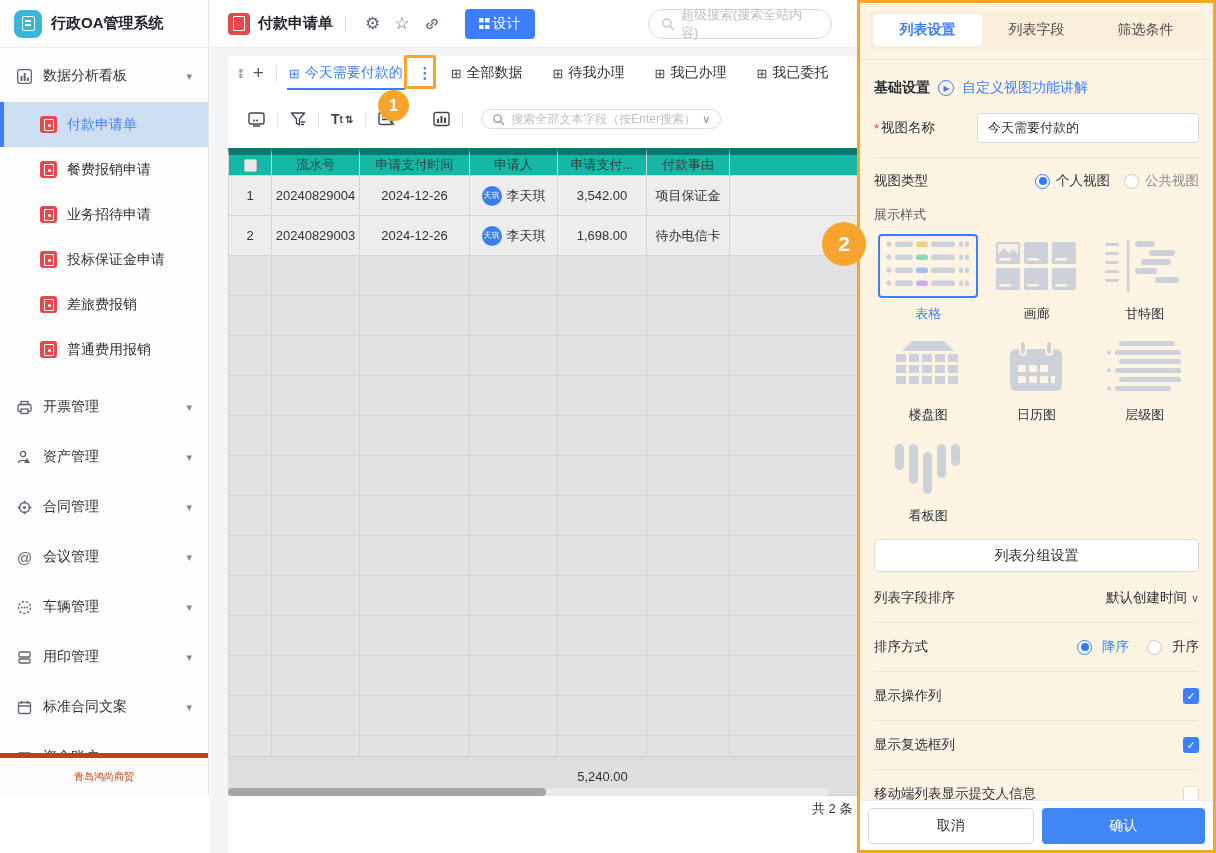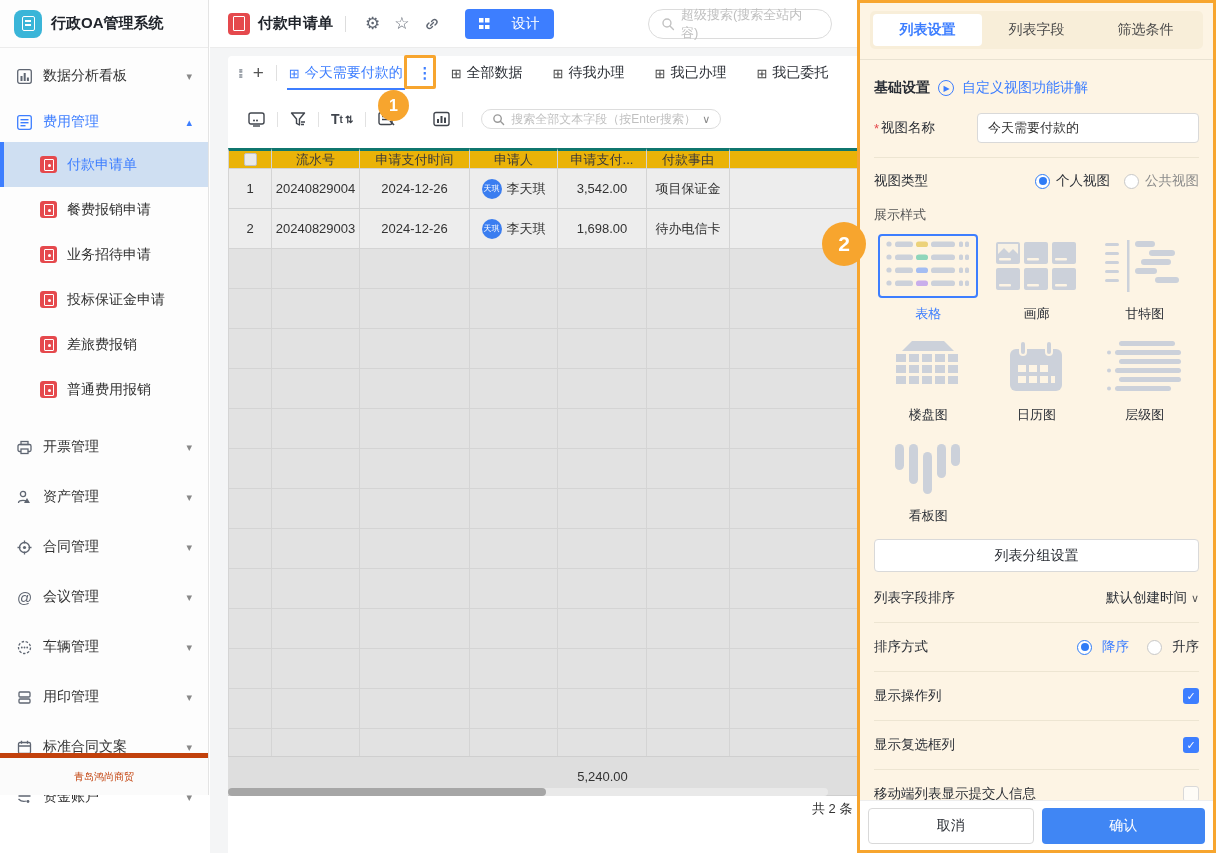--- a/index.html
+++ b/index.html
@@ -25,21 +25,21 @@
   .sb-company { position:absolute; left:0; right:0; bottom:0; height:42px; border-top:5px solid #c2410c; background:#fbfbfb; display:flex; align-items:center; justify-content:center; font-size:10px; color:#c2410c; }
   .gap8 { height:6px; }
 
   
   .topbar { position:absolute; left:210px; top:0; right:0; height:48px; background:#fff; border-bottom:1px solid #ececec; display:flex; align-items:center; padding-left:18px; z-index:2; }
   .page-ico { width:22px; height:22px; border-radius:4px; background:#e5494d; margin-right:8px; display:flex; align-items:center; justify-content:center; position:relative; }
   .page-ico::before { content:""; width:10px; height:13px; border:1.6px solid #fff; border-radius:1px; }
   .page-title { font-size:15px; font-weight:bold; color:#20242b; }
   .vdiv { width:1px; height:16px; background:#ddd; margin:0 12px; }
   .tb-ico { color:#5f6672; font-size:17px; margin:0 7px; cursor:pointer; display:flex; align-items:center; }
-  .design-btn { margin-left:18px; height:30px; padding:0 14px; background:#3d7eff; color:#fff; border:none; border-radius:4px; font-size:14px; display:flex; align-items:center; gap:22px; cursor:pointer; }
+  .design-btn { margin-left:18px; height:30px; padding:0 14px; background:#3d7eff; color:#fff; border:none; border-radius:4px; font-size:14px; display:flex; align-items:center; gap:3px; cursor:pointer; }
   .design-grid { width:11px; height:11px; background:
       linear-gradient(#fff,#fff) 0 0/4.5px 4.5px no-repeat,
       linear-gradient(#fff,#fff) 6.5px 0/4.5px 4.5px no-repeat,
       linear-gradient(#fff,#fff) 0 6.5px/4.5px 4.5px no-repeat,
       linear-gradient(#fff,#fff) 6.5px 6.5px/4.5px 4.5px no-repeat; }
   .super-search { position:absolute; left:438px; top:9px; width:184px; height:30px; border:1px solid #dcdcdc; border-radius:15px; display:flex; align-items:center; padding:0 12px; gap:6px; color:#bfbfbf; font-size:13px; background:#fff; }
   .home-part { position:absolute; right:2px; top:12px; width:16px; height:22px; overflow:hidden; }
   .home-part svg { display:block; }
 
   
@@ -64,21 +64,21 @@
   .tt { font-size:14px; font-weight:bold; color:#40454d; }
   .tt small { font-size:10px; }
   .field-search { margin-left:14px; width:240px; height:20px; border:1px solid #ddd; border-radius:14px; display:flex; align-items:center; padding:0 10px; gap:6px; color:#c0c0c0; font-size:12px; background:#fff; }
   .field-search .chev { margin-left:auto; color:#888; font-size:11px; }
 
   
   .tablewrap { position:absolute; left:0; top:92px; right:0; height:608px; overflow:hidden; }
   .trow { display:grid; grid-template-columns:44px 88px 110px 88px 89px 83px 1fr; }
   .td { border-right:1px solid #d4d4d4; border-bottom:1px solid #d4d4d4; display:flex; align-items:center; justify-content:center; font-size:13px; color:#333; overflow:hidden; white-space:nowrap; }
   .td:first-child { border-left:1px solid #d4d4d4; }
-  .thead .td { height:21px; background:#eab308; border-top:3px solid #0f766e; color:#3a3a3a; }
+  .thead .td { height:28px; background:#14b8a6; border-top:7px solid #0f766e; color:#3a3a3a; }
   .drow .td { height:40px; background:#ededed; }
   .erow .td { height:40px; background:#e2e2e2; }
   .hd-check { width:13px; height:13px; border:1px solid #c2c2c2; background:#e9e9e9; border-radius:2px; }
   .avatar { width:20px; height:20px; border-radius:50%; background:#3a7df0; color:#fff; font-size:8px; display:inline-flex; align-items:center; justify-content:center; margin-right:5px; flex:0 0 auto; }
   .sumrow { position:absolute; left:0; top:700px; right:0; height:40px; background:#dedede; border-top:1px solid #cfcfcf; border-bottom:1px solid #cfcfcf; display:grid; grid-template-columns:44px 88px 110px 88px 89px 83px 1fr; align-items:center; }
   .sumrow .sum-amount { grid-column:5; text-align:center; font-size:13px; color:#333; }
   .hscroll { position:absolute; left:18px; top:740px; width:600px; height:8px; background:#e9e9e9; border-radius:4px; }
   .hscroll .thumb { position:absolute; left:0; top:0; width:318px; height:8px; background:#a6a6a6; border-radius:4px; }
   .total-text { position:absolute; left:602px; top:752px; font-size:13px; color:#333; white-space:nowrap; }
 
@@ -149,32 +149,20 @@
           <rect x="0.7" y="0.7" width="13.6" height="13.6" rx="2" fill="none" stroke="#5f6672" stroke-width="1.3"></rect>
           <rect x="3.5" y="7" width="2" height="5" fill="#5f6672"></rect>
           <rect x="6.7" y="4" width="2" height="8" fill="#5f6672"></rect>
           <rect x="9.9" y="8.5" width="2" height="3.5" fill="#5f6672"></rect>
         </svg>
     </span>
     <span>数据分析看板</span>
     <span class="caret">▾</span>
   </div>
   <div class="gap8"></div>
-  <div class="sb-item blue">
-    <span class="ico">
-      <svg width="15" height="15" viewBox="0 0 15 15">
-          <rect x="0.7" y="0.7" width="13.6" height="13.6" rx="2" fill="none" stroke="#3d7eff" stroke-width="1.3"></rect>
-          <rect x="3.5" y="4" width="8" height="1.4" fill="#3d7eff"></rect>
-          <rect x="3.5" y="7" width="8" height="1.4" fill="#3d7eff"></rect>
-          <rect x="3.5" y="10" width="5" height="1.4" fill="#3d7eff"></rect>
-        </svg>
-    </span>
-    <span>费用管理</span>
-    <span class="caret">▴</span>
-  </div>
 
   <div class="sb-sub active">
     <span class="red-doc"></span>
     <span>付款申请单</span>
   </div>
   <div class="sb-sub">
     <span class="red-doc"></span>
     <span>餐费报销申请</span>
   </div>
   <div class="sb-sub">

